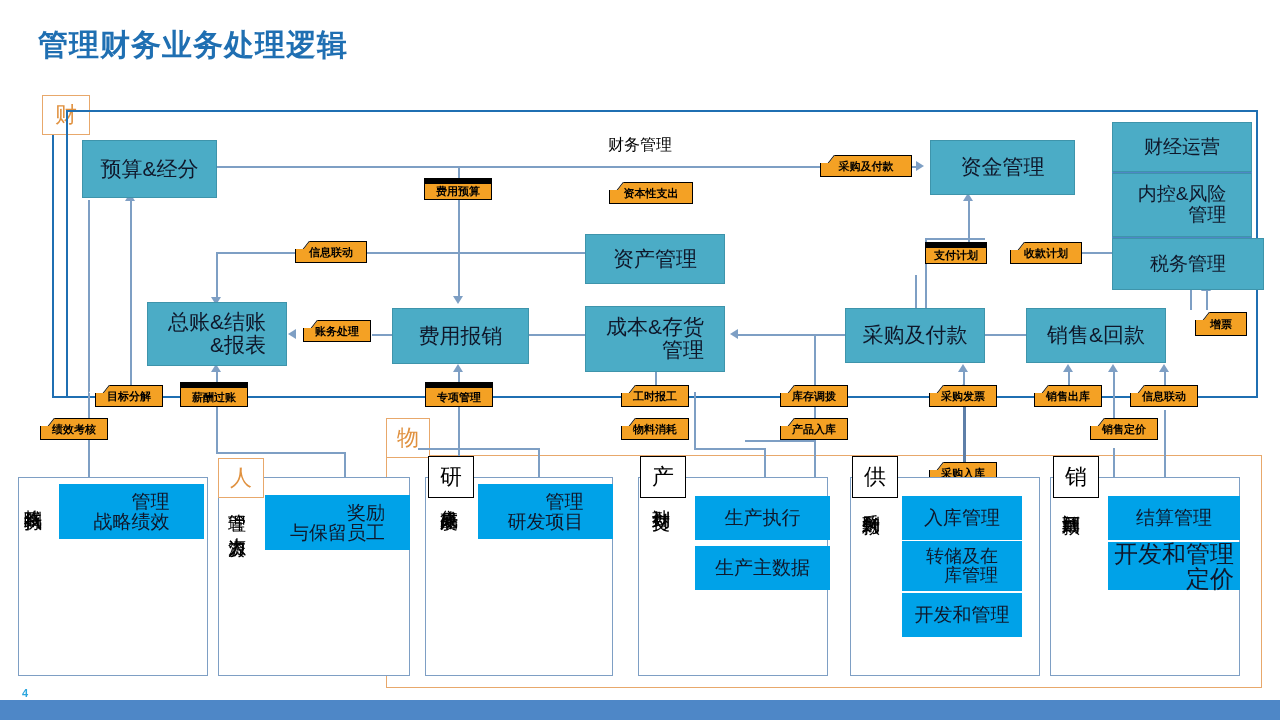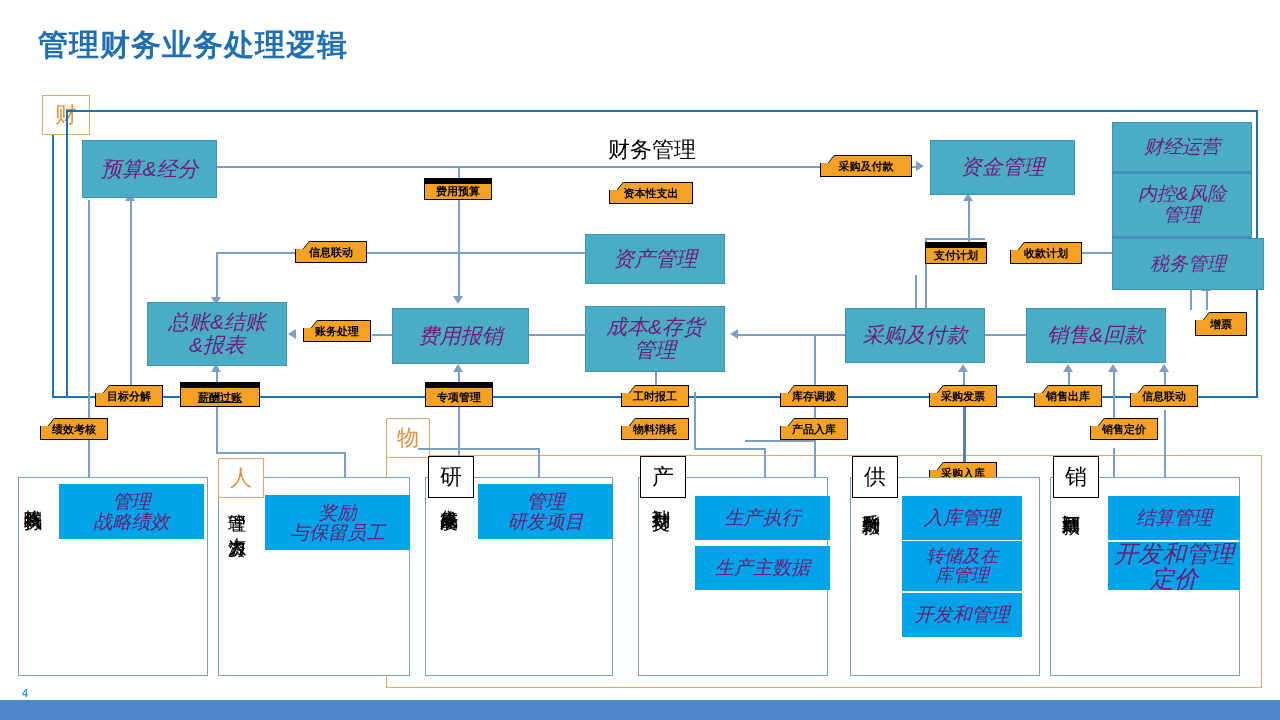--- a/index.html
+++ b/index.html
@@ -15,21 +15,21 @@
     font-size:30px;font-weight:bold;color:#1F6FB2;letter-spacing:1px;
     white-space:nowrap;
   }
 
   
   .footer-bar{position:absolute;left:0;top:700px;width:1280px;height:20px;background:#4E87C7;}
   .page-num{position:absolute;left:22px;top:687px;font-size:11px;color:#2BA6DE;font-weight:bold;}
 
   
   .box{position:absolute;box-sizing:border-box;display:flex;align-items:center;justify-content:center;
-       text-align:center;line-height:1.08;color:#701a75;font-style:italic;}
+       text-align:right;line-height:1.08;color:#0f172a;}
 
   .teal{background:#4BACC6;border:1px solid #3E94AB;font-size:21px;}
   .teal.small{font-size:19px;}
 
   .cyan{background:#00A2E8;font-size:19px;}
   .cyan.two{line-height:1.05;}
 
   
   .tag{
     position:absolute;box-sizing:border-box;background:#F4A124;border:1.5px solid #000;
@@ -60,21 +60,21 @@
   .tab.black{border:1.6px solid #000;color:#000;}
 
   
   .vlabel{
     position:absolute;writing-mode:vertical-rl;text-orientation:upright;
     font-size:18px;color:#000;line-height:1.0;letter-spacing:1px;
     display:flex;align-items:flex-start;justify-content:flex-start;
   }
 
   
-  .plain{position:absolute;font-size:22px;color:#000;white-space:nowrap;}
+  .plain{position:absolute;font-size:16px;color:#000;white-space:nowrap;}
 
   
   .ln{position:absolute;background:#7E9FC4;}
   .ln.h{height:1.6px;}
   .ln.v{width:1.6px;}
   .ln.dark{background:#1F6FB2;}
   .ln.dark.h{height:2.2px;}
   .ln.dark.v{width:2.2px;}
   .ln.thick{background:#5E7FA8;}
   .ln.thick.v{width:3px;}
@@ -215,21 +215,21 @@
   <div class="tag capped" style="left:424px;top:178px;width:68px;height:22px;">费用预算</div>
   <div class="tag fold" style="left:609px;top:182px;width:84px;height:22px;">资本性支出</div>
   <div class="tag fold" style="left:820px;top:155px;width:92px;height:22px;">采购及付款</div>
   <div class="tag fold" style="left:295px;top:241px;width:72px;height:22px;">信息联动</div>
   <div class="tag capped" style="left:925px;top:242px;width:62px;height:22px;">支付计划</div>
   <div class="tag fold" style="left:1010px;top:242px;width:72px;height:22px;">收款计划</div>
   <div class="tag fold" style="left:303px;top:320px;width:68px;height:22px;">账务处理</div>
   <div class="tag fold" style="left:1195px;top:312px;width:52px;height:24px;">增票</div>
 
   <div class="tag fold" style="left:95px;top:385px;width:68px;height:22px;">目标分解</div>
-  <div class="tag capped" style="left:180px;top:382px;width:80px;height:25px;text-decoration:underline;">薪酬过账</div>
+  <div class="tag capped" style="left:180px;top:382px;width:68px;height:25px;">薪酬过账</div>
   <div class="tag capped" style="left:425px;top:382px;width:68px;height:25px;">专项管理</div>
   <div class="tag fold" style="left:621px;top:385px;width:68px;height:22px;">工时报工</div>
   <div class="tag fold" style="left:621px;top:418px;width:68px;height:22px;">物料消耗</div>
   <div class="tag fold" style="left:780px;top:385px;width:68px;height:22px;">库存调拨</div>
   <div class="tag fold" style="left:780px;top:418px;width:68px;height:22px;">产品入库</div>
   <div class="tag fold" style="left:929px;top:385px;width:68px;height:22px;">采购发票</div>
   <div class="tag fold" style="left:929px;top:418px;width:68px;height:22px;margin-top:44px;">采购入库</div>
   <div class="tag fold" style="left:1034px;top:385px;width:68px;height:22px;">销售出库</div>
   <div class="tag fold" style="left:1090px;top:418px;width:68px;height:22px;">销售定价</div>
   <div class="tag fold" style="left:1130px;top:385px;width:68px;height:22px;">信息联动</div>

